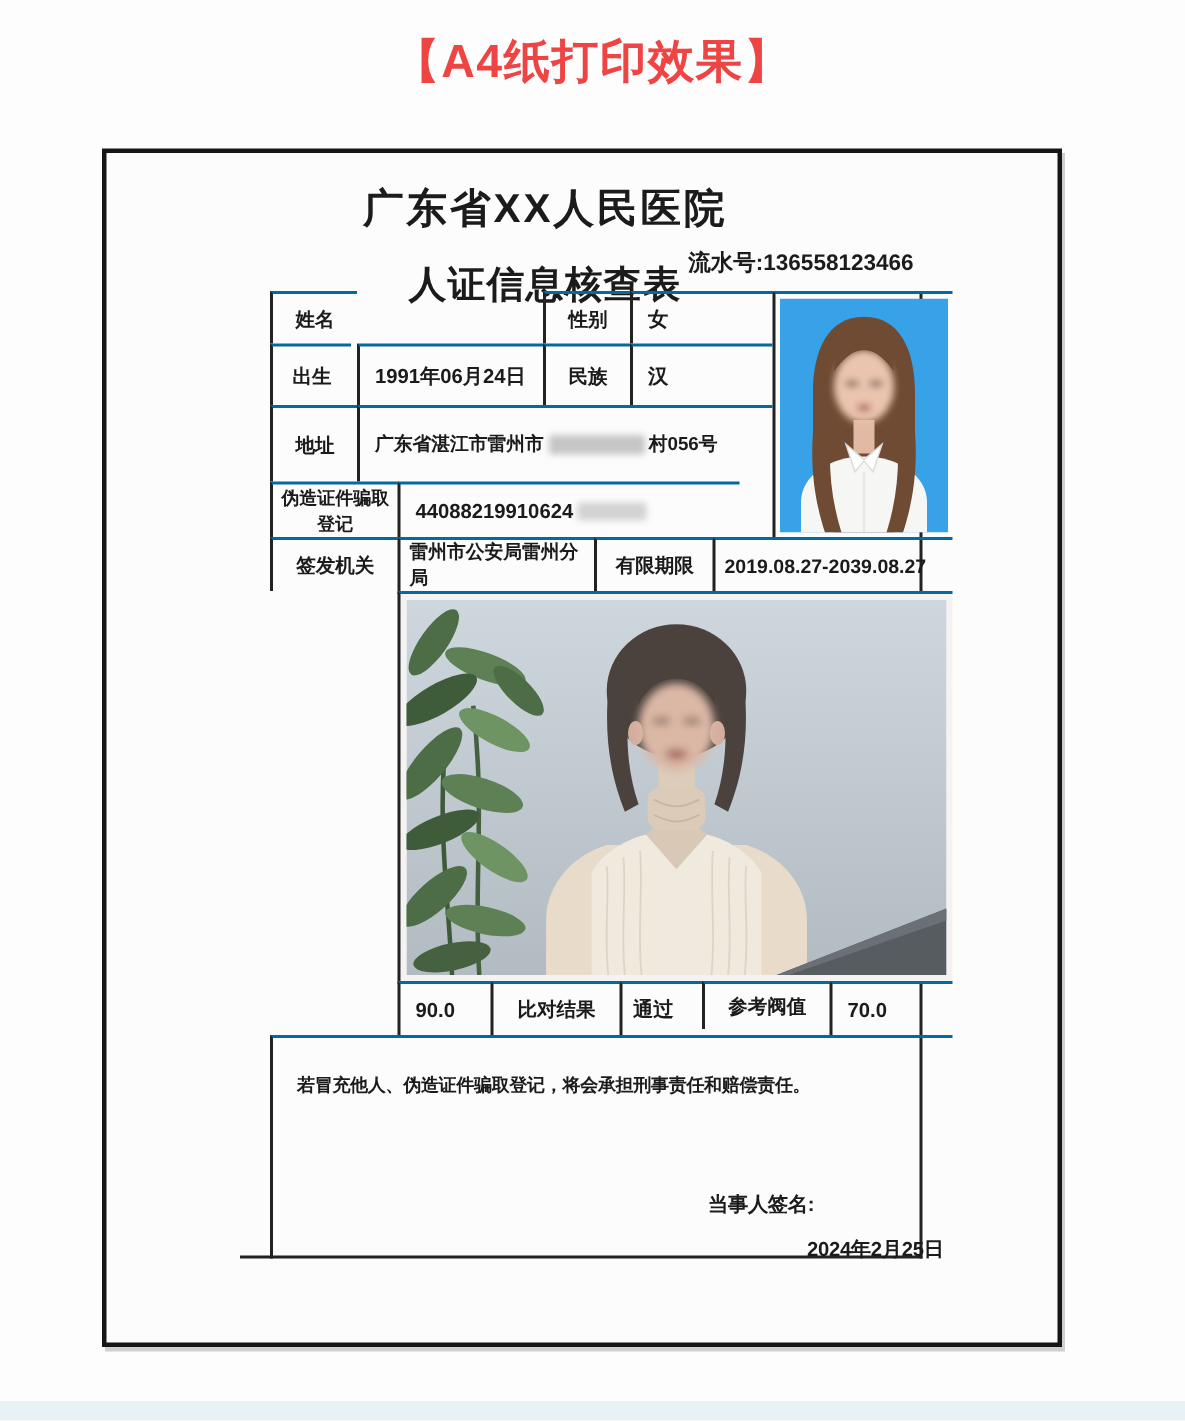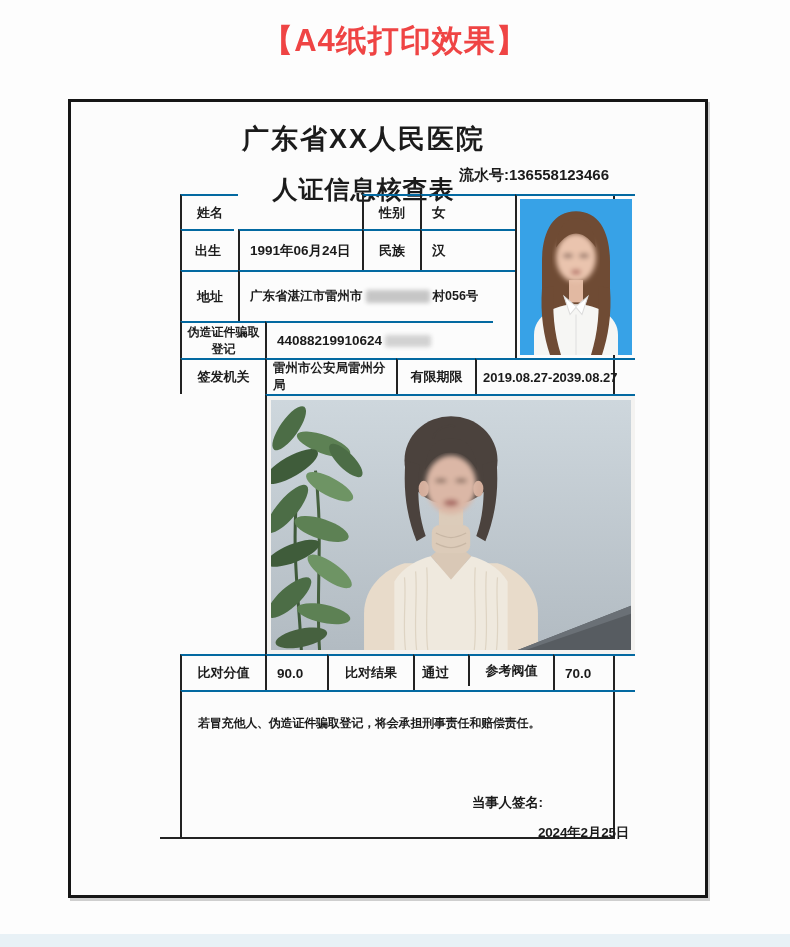--- a/index.html
+++ b/index.html
@@ -165,21 +165,20 @@
             <ellipse cx="178" cy="102" rx="7.5" ry="3.4" fill="#a5655e"></ellipse>
           </g>
           <path d="M152,70 C154,46 164,38 178,38 C192,38 202,46 204,70 C196,56 188,52 178,52 C168,52 160,56 152,70 Z" fill="#4b423d"></path>
           <path d="M160,38 C164,28 174,24 182,26" stroke="#4b423d" stroke-width="2" fill="none"></path>
 
           <polygon points="244,248 356,204 356,248" fill="#575c61"></polygon>
           <polygon points="244,248 356,204 356,212 252,248" fill="#6a7076"></polygon>
         </svg>
       </div>
 
-      <div class="cell lab" style="left:0;top:460px;width:85px;height:36px">比对分值</div>
       <div class="cell val" style="left:85px;top:460px;width:62px;height:36px">90.0</div>
       <div class="cell lab" style="left:147px;top:460px;width:86px;height:36px">比对结果</div>
       <div class="cell val" style="left:233px;top:460px;width:55px;height:36px;padding-left:7px">通过</div>
       <div class="cell lab" style="left:288px;top:460px;width:85px;height:32px">参考阀值</div>
       <div class="cell val" style="left:373px;top:460px;width:82px;height:36px">70.0</div>
 
       <div class="cell stmt" style="left:0;top:496px;width:455px;height:149px">
         <div class="stmt-line">若冒充他人、伪造证件骗取登记，将会承担刑事责任和赔偿责任。</div>
         <div class="sig">当事人签名:</div>
         <div class="date">2024年2月25日</div>

